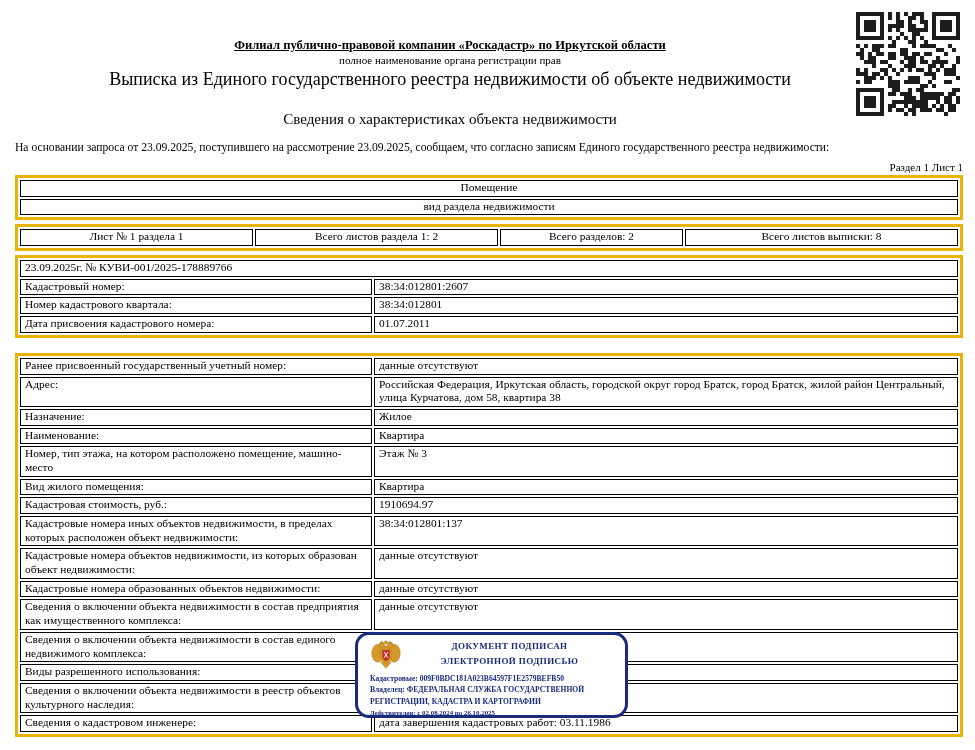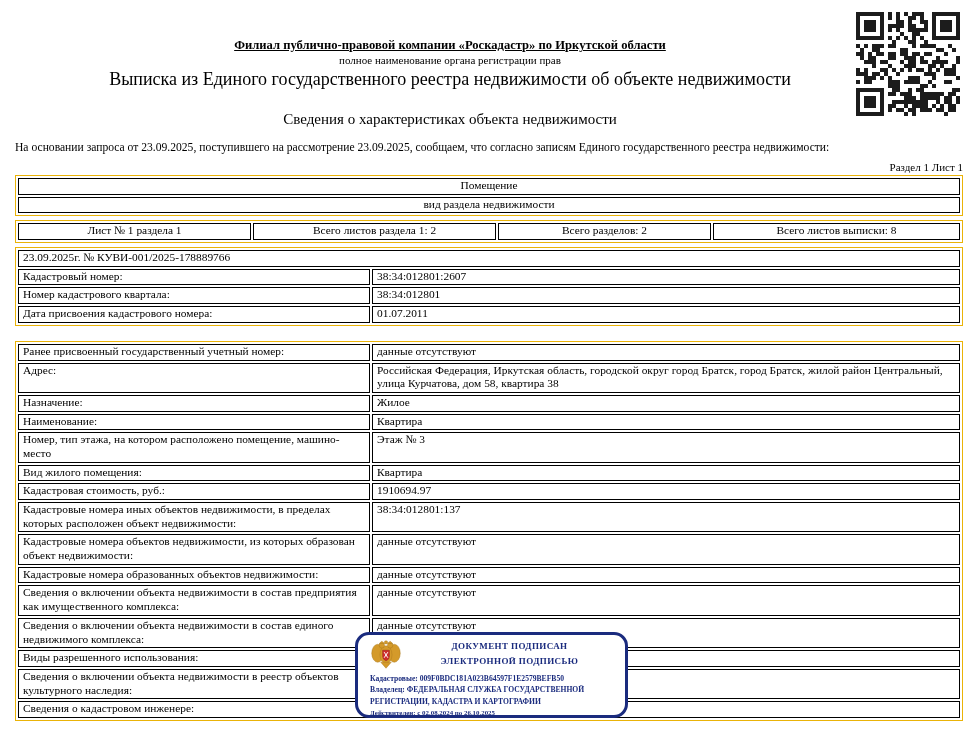--- a/index.html
+++ b/index.html
@@ -14,21 +14,21 @@
   
   .hdr { width:870px; text-align:center;margin-top:28px; }
   .org-name { font-size:12.6px; font-weight:bold; text-decoration:underline; margin-top:12px; }
   .org-caption { font-size:11px; margin-top:1px; }
   .doc-title { font-size:18px; margin-top:3px; }
   .section-title { font-size:15px; margin-top:21px; }
   .request-line { width:948px; font-size:11.6px; margin-top:13px; }
   .section-sheet { width:948px; text-align:right; font-size:11px; margin-top:7px; }
 
   
-  table.t { border-collapse:separate; border-spacing:2px; border:1px solid #eab308; width:948px; background:#fff; }
+  table.t { border-collapse:separate; border-spacing:2px; border:3px solid #eab308; width:948px; background:#fff; }
   table.t td { border:1px solid #000; padding:0 4px 1px 4px; font-size:11.4px; line-height:1.2; vertical-align:top; }
   table.t td.center { text-align:center; }
   .mt2 { margin-top:2px; } .mt4 { margin-top:4px; } .mt16 { margin-top:15px; } .mt34 { margin-top:33px; }
 
   td.lbl { width:352px; }
   table.sig td { height:12px; }
 
   
   .qr { position:absolute; left:856px; top:12px; width:104px; height:104px; }
 
@@ -407,21 +407,21 @@
           <td class="center">вид раздела недвижимости</td>
         </tr>
   </tbody>
     </table>
 
   <table class="t mt4">
     <tbody>
         <tr>
       <td class="center" style="width:233px">Лист № 1 раздела 1</td>
       <td class="center" style="width:243px">Всего листов раздела 1: 2</td>
-      <td class="center" style="width:213px">Всего разделов: 2</td>
+      <td class="center" style="width:183px">Всего разделов: 2</td>
       <td class="center">Всего листов выписки: 8</td>
     </tr>
   </tbody>
     </table>
 
   <table class="t mt4">
     <tbody>
         <tr>
           <td colspan="2">23.09.2025г. № КУВИ-001/2025-178889766</td>
         </tr>

